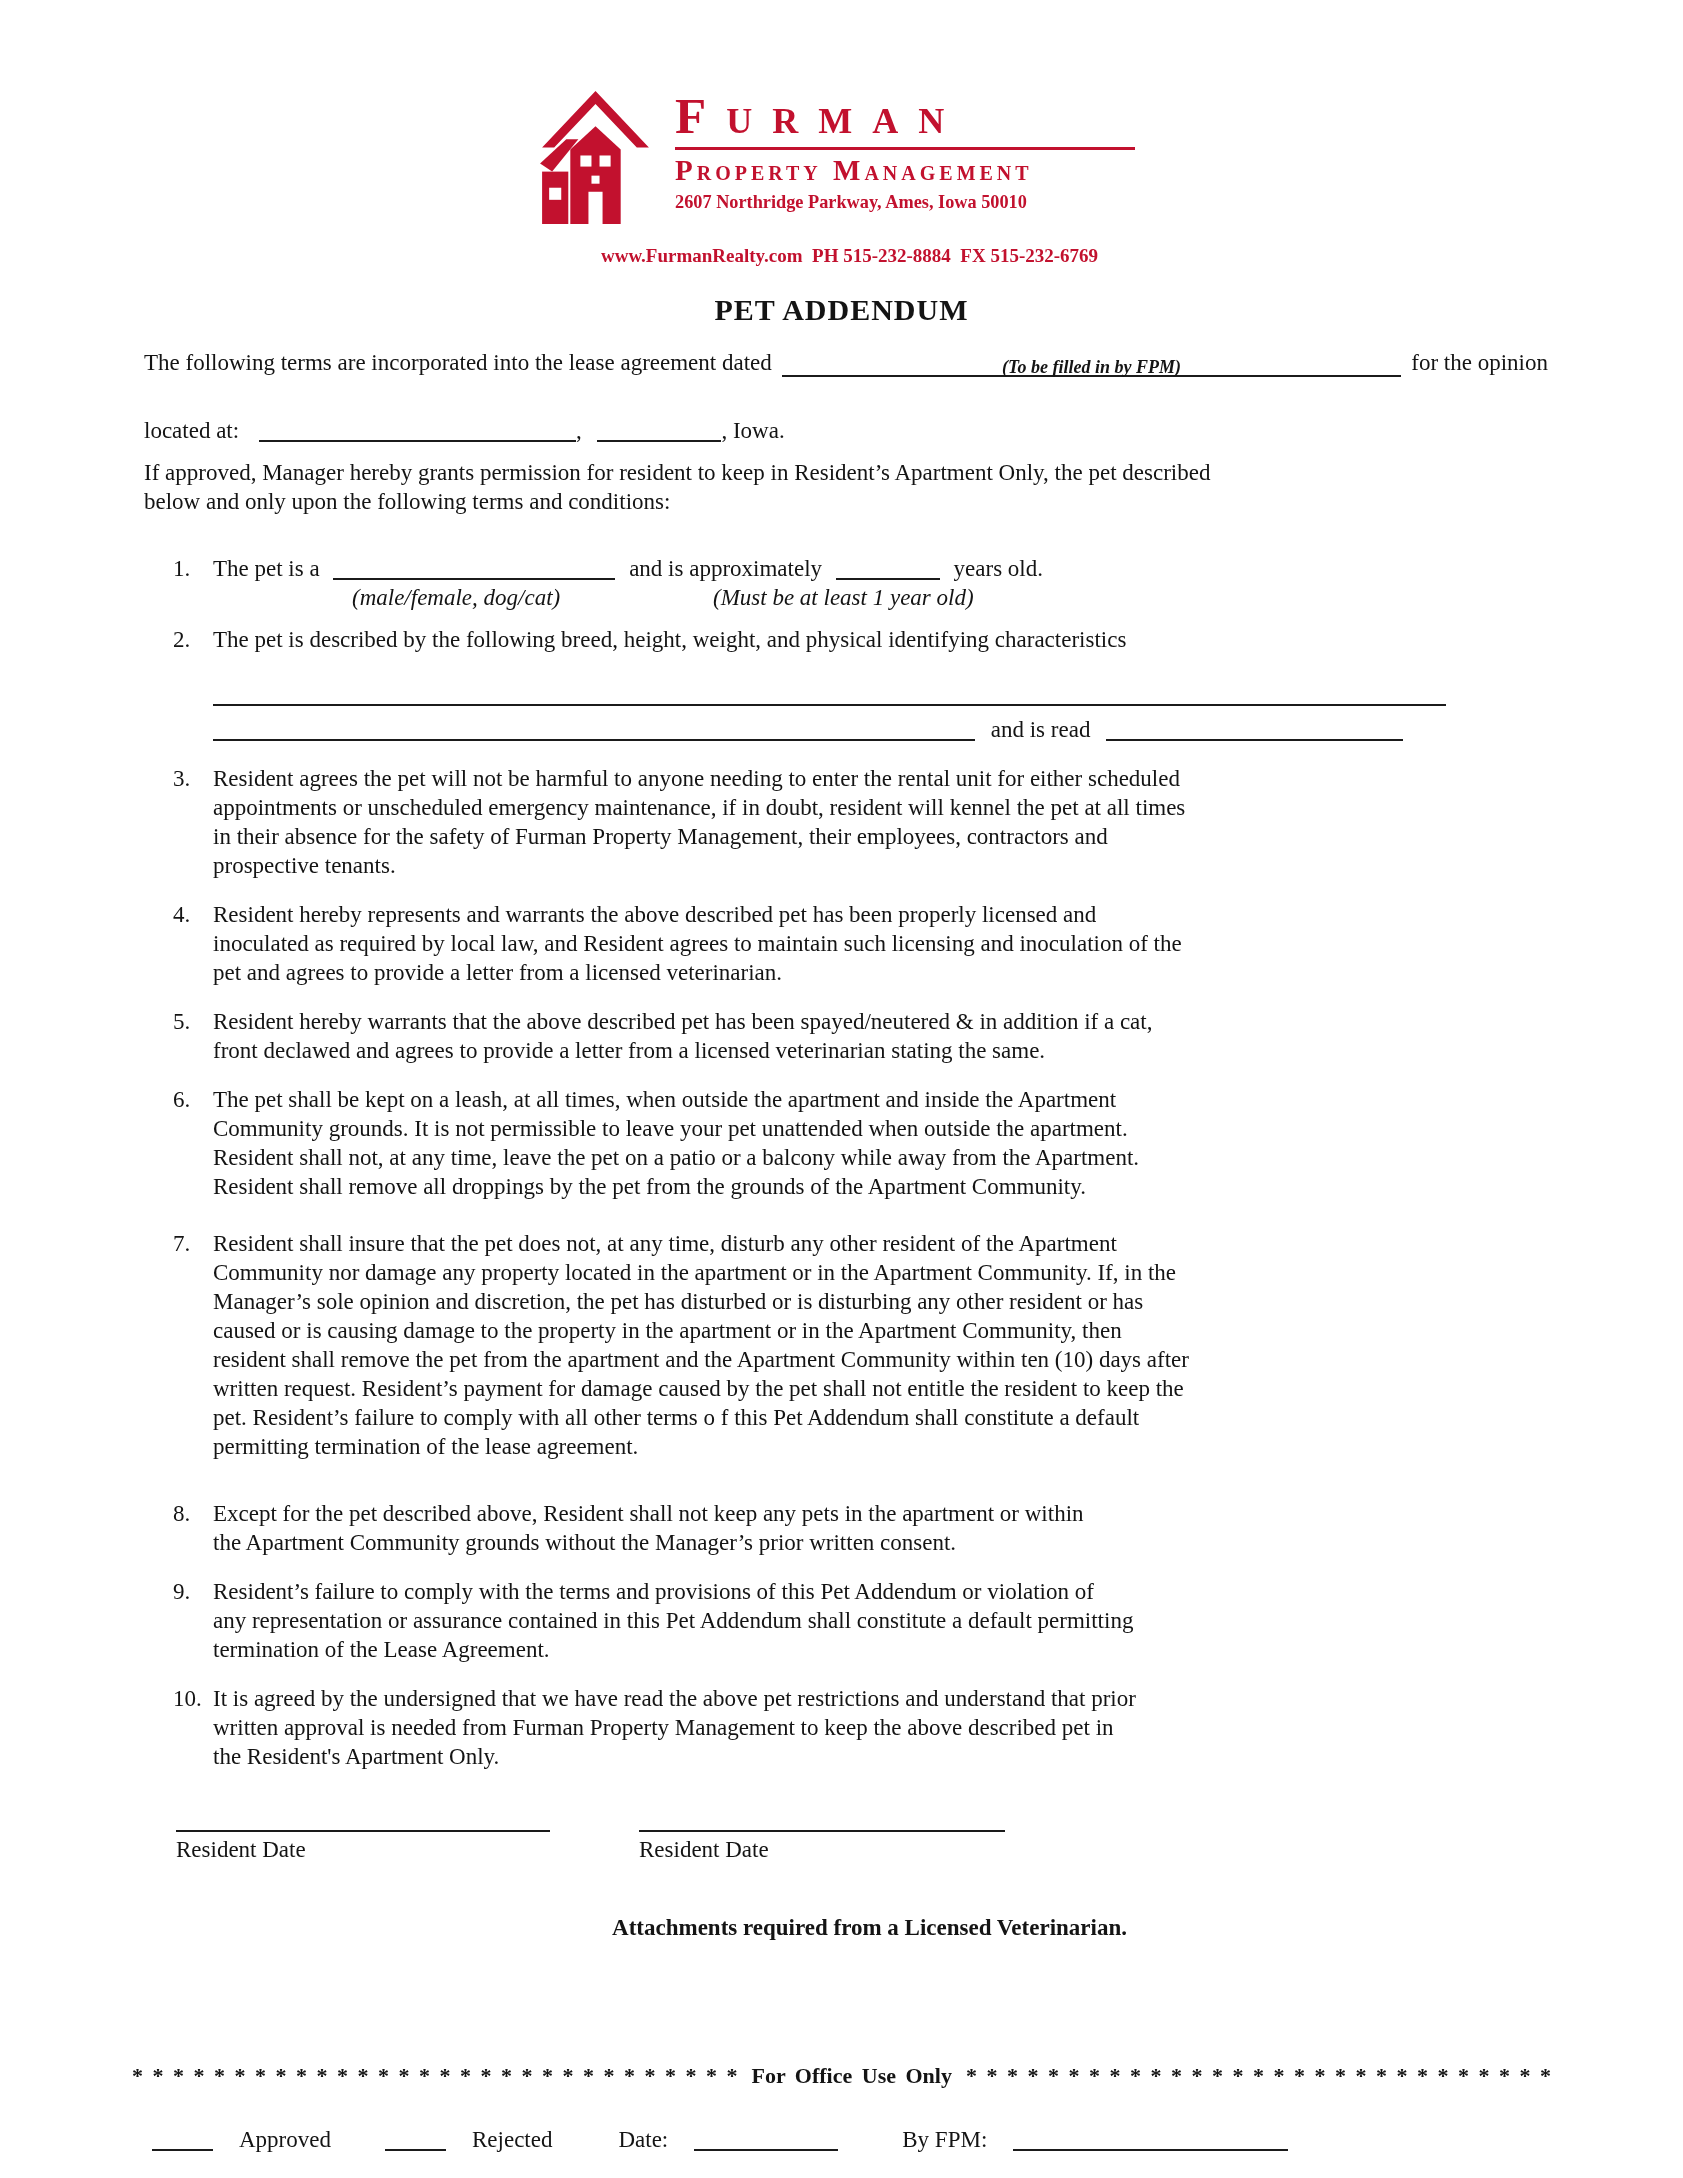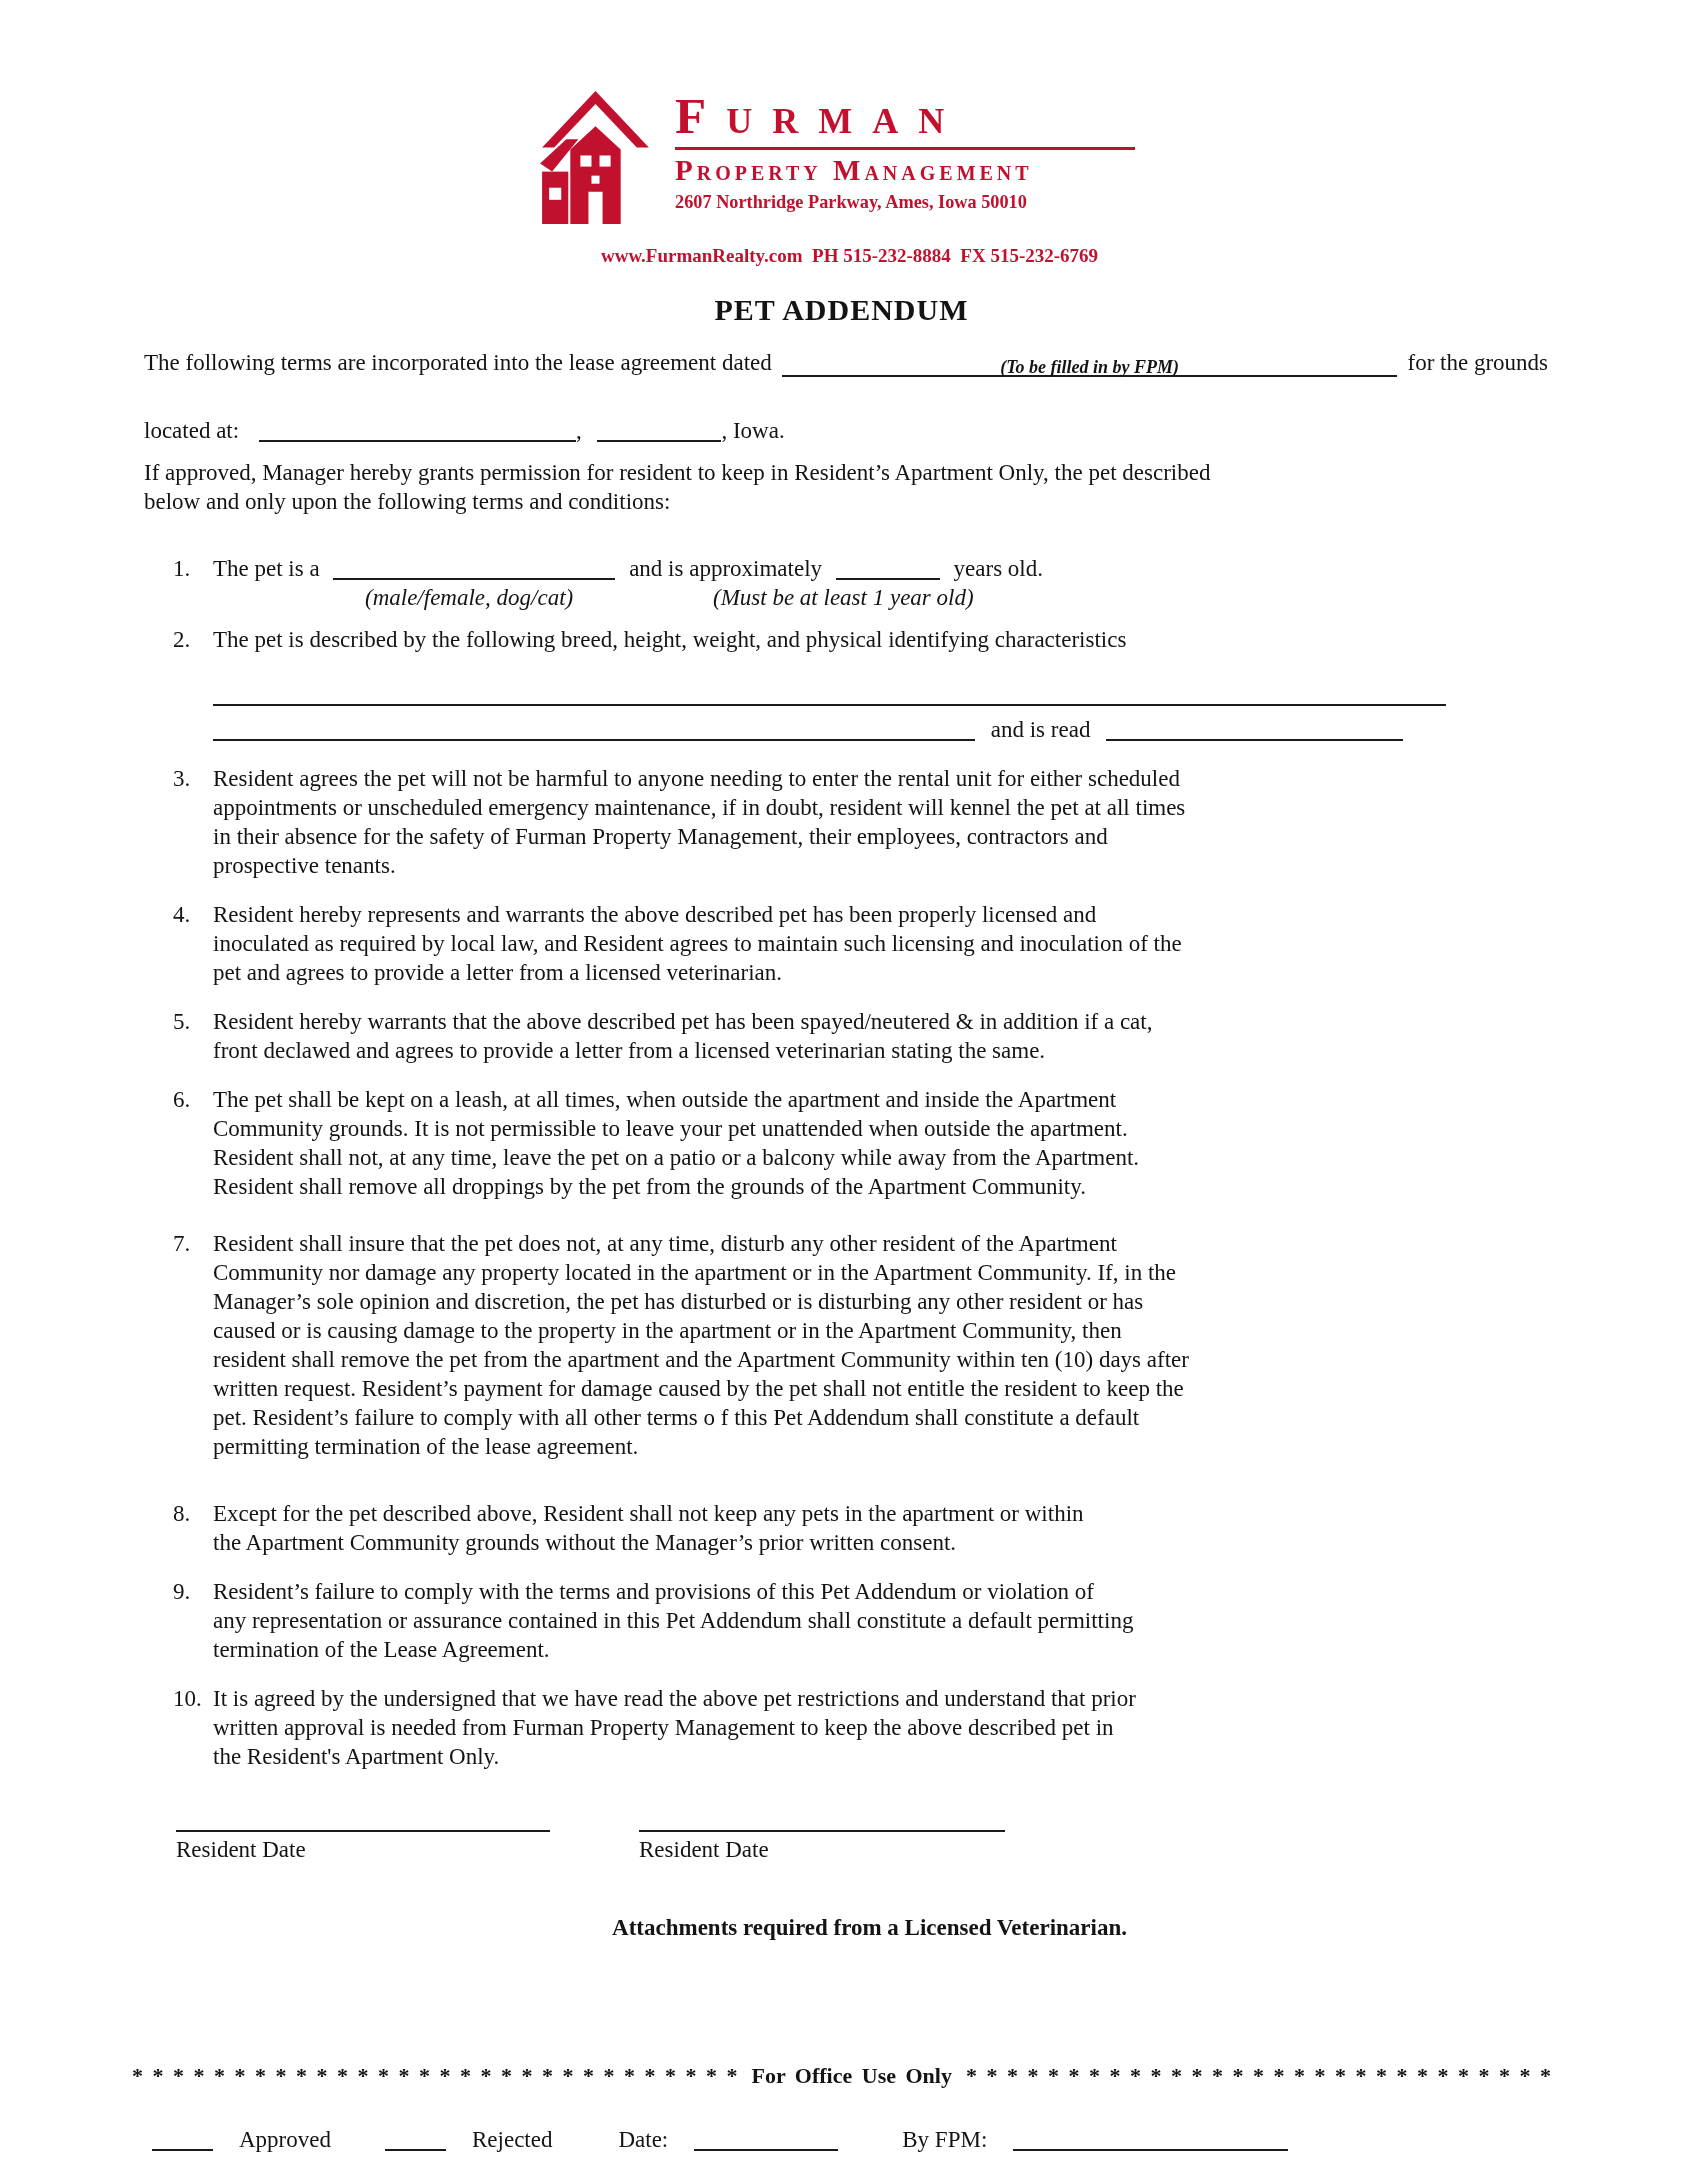--- a/index.html
+++ b/index.html
@@ -53,21 +53,21 @@
   
   .para{position:absolute;left:144px;top:458px;width:1465px;}
   .prewrap{white-space:pre-line;}
   
   .list{position:absolute;left:173px;top:554px;width:1386px;}
   .item{display:flex;margin-bottom:20px;}
   .num{flex:none;width:40px;}
   .itext{flex:1;}
   .cap-row{position:relative;height:32px;font-style:italic;}
   .cap{position:absolute;white-space:nowrap;}
-  .cap.c1{left:152px;}
+  .cap.c1{left:139px;}
   .cap.c2{left:500px;}
   .item-1{margin-bottom:10px;}
   .item-6{margin-bottom:28px;}
   .item-7{margin-bottom:38px;}
   .bl1{margin-top:26px;}
   .bl2{margin-top:6px;}
   
   .sigs{position:absolute;left:0;top:1830px;width:1619px;height:59px;}
   .sig-block{position:absolute;top:0;}
   .sig-block.s1{left:176px;width:374px;}
@@ -138,21 +138,21 @@
   </header>
 
   <h1 class="doc-title">PET ADDENDUM</h1>
 
   <div class="intro">
     <div class="iline1">
       <span class="txt">The following terms are incorporated into the lease agreement dated</span>
       <span class="dblank">
         <span class="fpm-note">(To be filled in by FPM)</span>
       </span>
-      <span class="txt">for the grounds</span>
+      <span class="txt">for the opinion</span>
     </div>
     <div class="iline2">
       <span>located at:</span>
       <span class="blank w320" style="margin-left:14px"></span><span>,</span>
       <span class="blank w125" style="margin-left:10px"></span><span>, Iowa.</span>
     </div>
   </div>
 
   <div class="para prewrap">If approved, Manager hereby grants permission for resident to keep in Resident’s Apartment Only, the pet described
 below and only upon the following terms and conditions:</div>

